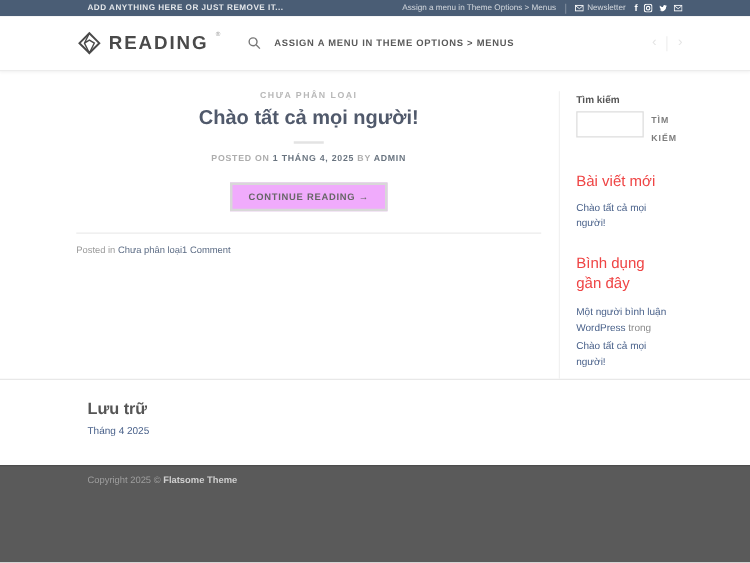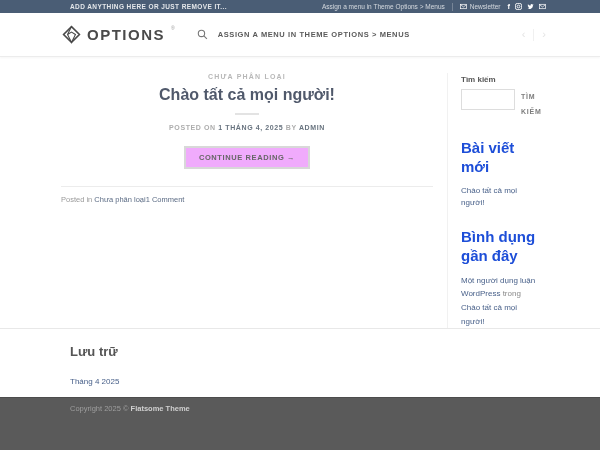--- a/index.html
+++ b/index.html
@@ -61,32 +61,32 @@
   
   .sidebar { width:92px; border-left:1px solid #f1f1f1; padding-left:13px; padding-top:2px; }
   .search-label { font-size:8px; font-weight:bold; color:#555; display:block; margin-bottom:5px; }
   .search-row { display:flex; gap:6px; align-items:flex-start; }
   .search-input { width:54px; height:21px; border:1px solid #ddd; background:#fff; font-size:8px; padding:0 3px; }
   .search-btn {
     background:none; border:none; font-family:inherit; font-size:7px; font-weight:bold;
     color:#7d7d7d; letter-spacing:.8px; width:28px; text-align:left; line-height:2.2;
     padding:0; cursor:pointer; white-space:normal;
   }
-  .widget-title { font-size:15px; font-weight:bold; color:#1d4ed8; line-height:1.3; margin:18px 0 8px; }
+  .widget-title { font-size:12px; font-weight:normal; color:#ef4444; line-height:1.3; margin:18px 0 8px; }
   .sidebar a { color:#49618a; text-decoration:none; }
   .widget-link { font-size:8px; line-height:1.5; display:block; }
   .comment-item { font-size:8px; line-height:1.7; color:#8a8a8a; }
 
   
   .footer {
     height:69px; border-top:1px solid #e8e8e8; background:#fff;
     display:flex; padding:15px 0 0 70px;
   }
   .footer-col1 { width:132px; }
-  .footer-title { font-size:13px; font-weight:bold; color:#555; margin-bottom:11px; }
+  .footer-title { font-size:13px; font-weight:bold; color:#555; }
   .footer a { color:#49618a; text-decoration:none; font-size:8px; }
 
   
   .footer-dark {
     height:92px; background:#5a5a5a; border-top:1px solid #4c4c4c;
     padding:6px 0 0 70px; font-size:7.5px; color:#9e9e9e;
   }
   .footer-dark b { color:#d0d0d0; }
 </style>
 </head>
@@ -122,21 +122,21 @@
       </span>
     </div>
   </div>
 
   <div class="header">
     <div class="logo">
       <svg viewBox="0 0 24 24">
         <polygon points="12,2 22,12 12,22 2,12" fill="none" stroke="#4a4a4a" stroke-width="2"></polygon>
         <polyline points="12,2 7,12 12,22 17,12 12,9 7,12" fill="none" stroke="#4a4a4a" stroke-width="1.4"></polyline>
       </svg>
-      <span class="logo-text">OPTIONS</span>
+      <span class="logo-text">READING</span>
       <span class="logo-reg">®</span>
     </div>
     <div class="header-nav">
       <span class="search-toggle">
         <svg viewBox="0 0 16 16">
             <circle cx="6.5" cy="6.5" r="4.6" fill="none" stroke="#777" stroke-width="1.6"></circle>
             <line x1="10" y1="10" x2="14.4" y2="14.4" stroke="#777" stroke-width="1.6"></line>
           </svg>
       </span>
       <span class="nav-hint">ASSIGN A MENU IN THEME OPTIONS &gt; MENUS</span>
@@ -163,21 +163,21 @@
 
     <div class="sidebar">
       <label class="search-label">Tìm kiếm</label>
       <div class="search-row">
         <input class="search-input" type="text" style="">
         <button class="search-btn">TÌM KIẾM</button>
       </div>
       <div class="widget-title">Bài viết mới</div>
       <a class="widget-link" href="#">Chào tất cả mọi người!</a>
       <div class="widget-title">Bình dụng gần đây</div>
-      <div class="comment-item"><a href="#">Một người dụng luận WordPress</a><span> trong </span><a href="#">Chào tất cả mọi người!</a></div>
+      <div class="comment-item"><a href="#">Một người bình luận WordPress</a><span> trong </span><a href="#">Chào tất cả mọi người!</a></div>
     </div>
   </div>
 
   <div class="footer">
     <div class="footer-col1">
       <div class="footer-title">Lưu trữ</div>
       <a href="#">Tháng 4 2025</a>
     </div>
   </div>
 

